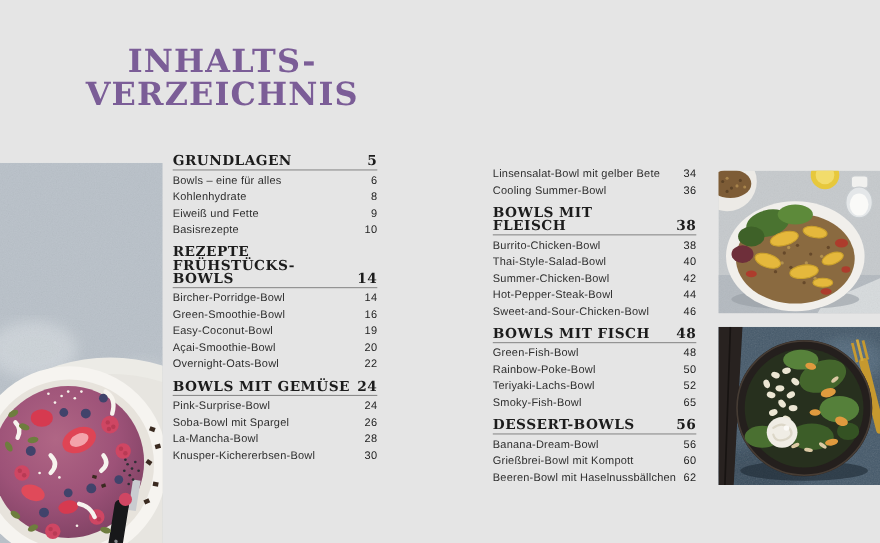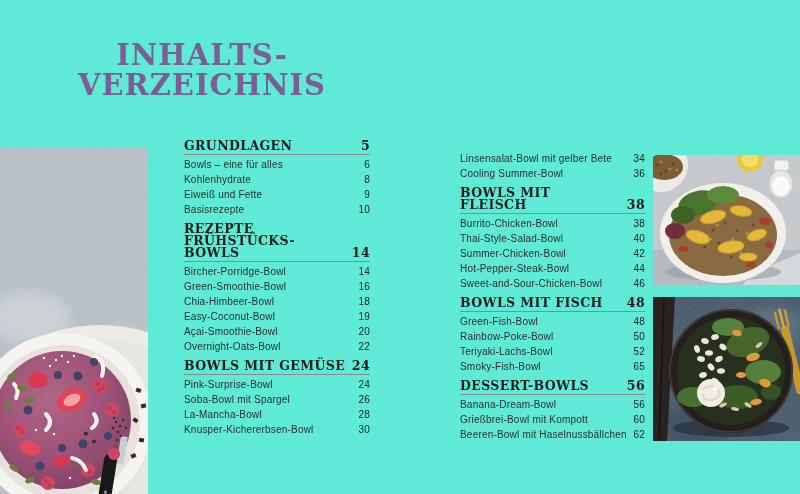--- a/index.html
+++ b/index.html
@@ -1,27 +1,27 @@
 <!DOCTYPE html>
 <html><head>
 <meta charset="utf-8">
 <style>
   html,body{margin:0;padding:0;background:#ffffff;}
-  #spread{position:relative;width:800px;height:494px;background:#5eead4;overflow:hidden;
+  #spread{position:relative;width:800px;height:494px;background:#e5e5e5;overflow:hidden;
           font-family:"Liberation Sans",sans-serif;}
 
   
   .page-title{position:absolute;left:62px;top:40px;width:280px;text-align:center;
     font-family:"DejaVu Serif",serif;font-weight:700;font-size:29px;line-height:30px;
     letter-spacing:1px;color:#7b5d97;}
 
   
   .toc-col{position:absolute;}
-  #col-left{left:157px;top:140px;width:186px;margin-left:27px;}
-  #col-right{left:460px;top:151px;width:185px;}
+  #col-left{left:157px;top:140px;width:186px;}
+  #col-right{left:448px;top:151px;width:185px;}
 
   .toc-section{margin-top:6px;}
   .toc-col .toc-section:first-child{margin-top:0;}
 
   .toc-header{display:flex;justify-content:space-between;align-items:flex-end;
     border-bottom:1px solid #8b8b8b;padding-bottom:2px;margin-bottom:2px;
     font-family:"DejaVu Serif",serif;font-weight:700;font-size:12.5px;line-height:12px;
     letter-spacing:0.4px;color:#1c1c1c;}
   .toc-header-title{white-space:pre-line;}
   .toc-header-page{padding-left:6px;}
@@ -211,24 +211,20 @@
         </div>
         <div class="toc-row">
           <span class="toc-label">Bircher-Porridge-Bowl</span>
           <span class="toc-page">14</span>
         </div>
         <div class="toc-row">
           <span class="toc-label">Green-Smoothie-Bowl</span>
           <span class="toc-page">16</span>
         </div>
         <div class="toc-row">
-          <span class="toc-label">Chia-Himbeer-Bowl</span>
-          <span class="toc-page">18</span>
-        </div>
-        <div class="toc-row">
           <span class="toc-label">Easy-Coconut-Bowl</span>
           <span class="toc-page">19</span>
         </div>
         <div class="toc-row">
           <span class="toc-label">Açai-Smoothie-Bowl</span>
           <span class="toc-page">20</span>
         </div>
         <div class="toc-row">
           <span class="toc-label">Overnight-Oats-Bowl</span>
           <span class="toc-page">22</span>

